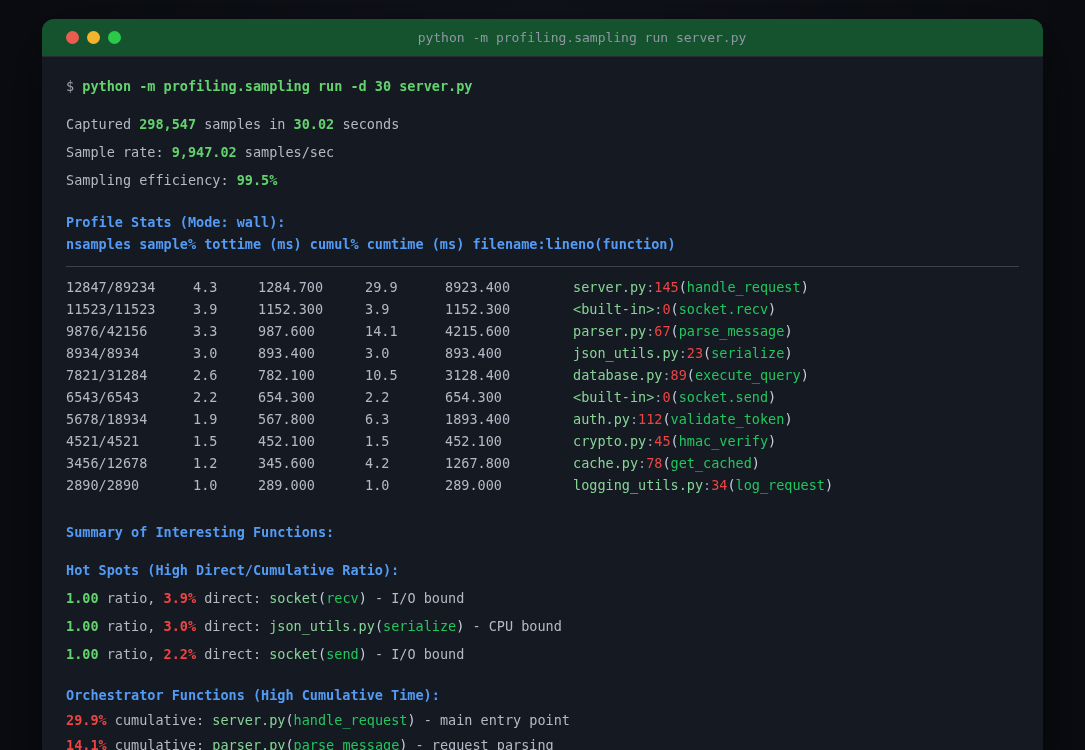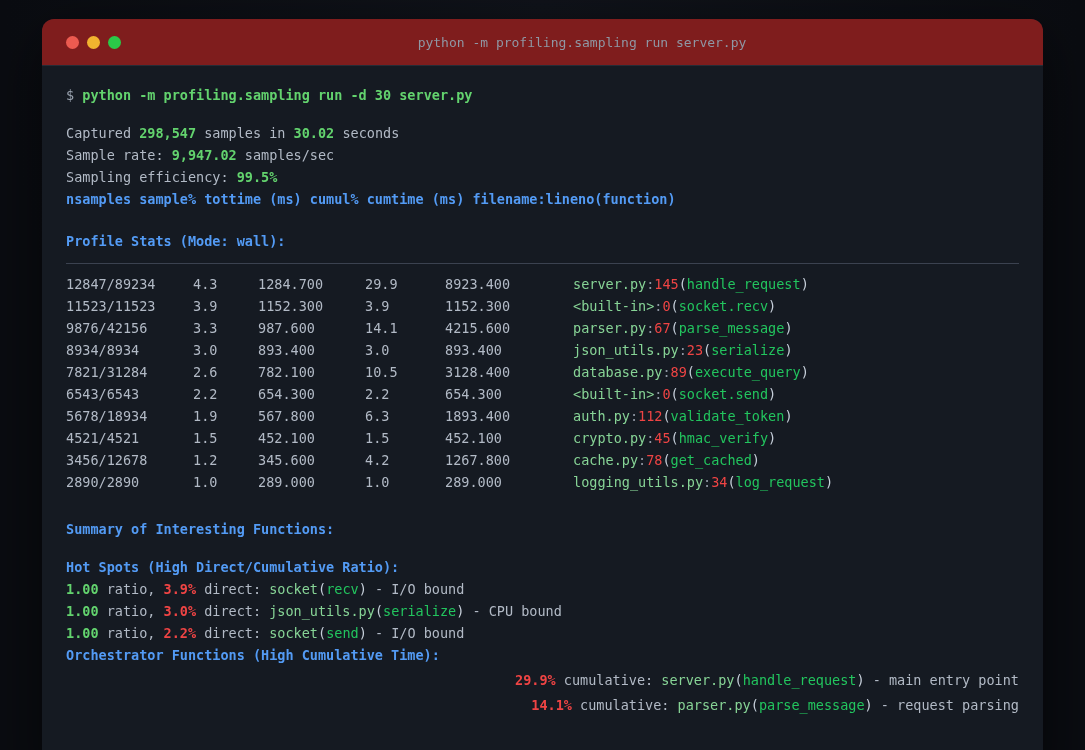--- a/index.html
+++ b/index.html
@@ -8,21 +8,21 @@
     background: radial-gradient(ellipse at 50% 0%, #10131a 0%, #0a0c11 70%);
     font-family: "DejaVu Sans Mono", "Liberation Mono", monospace;
   }
   .window {
     position:absolute; left:42px; top:19px; width:1001px; height:760px;
     border-radius:12px; overflow:hidden;
     background:#151a22;
     box-shadow: 0 18px 60px rgba(0,0,0,.55);
   }
   .titlebar {
-    height:47px; background:#7f1d1d; border-bottom:1px solid #262c36;
+    height:38px; background:#14532d; border-bottom:1px solid #262c36;
     display:flex; align-items:center;
   }
   .lights { display:flex; gap:8px; padding-left:24px; }
   .light { width:13px; height:13px; border-radius:50%; display:inline-block; cursor:pointer; }
   .light.red    { background:#ec5b50; }
   .light.yellow { background:#f2b32f; }
   .light.green  { background:#2bc948; }
   .titlebar .title {
     flex:1; text-align:center; color:#8f97a4; font-size:13px;
   }
@@ -41,23 +41,23 @@
   .pun    { color:#8f97a4; }
   .paren  { color:#c6cfda; }
   .divider { height:1px; background:#3b4250; margin:11px 0 9px 0; border:none; }
   
   .row { display:flex; }
   .col { text-align:left; display:inline-block; }
   .c1 { width:127px; } .c2 { width:65px; } .c3 { width:107px; }
   .c4 { width:80px; }  .c5 { width:108px; }
   .fn { margin-left:20px; white-space:pre; }
   
-  .mt16 { margin-top:16px; } .mt6 { margin-top:0; } .mt20 { margin-top:20px; }
-  .mt25 { margin-top:25px; } .mt12 { margin-top:16px; } .mt3 { margin-top:3px;text-align:right; }
-  .mt19 { }
+  .mt16 { margin-top:16px; } .mt6 { margin-top:6px; } .mt20 { margin-top:20px; }
+  .mt25 { margin-top:25px; } .mt12 { margin-top:16px; } .mt3 { margin-top:3px; }
+  .mt19 { margin-top:19px; }
 </style>
 </head>
 <body>
 
 <div class="window">
   <div class="titlebar">
     <div class="lights">
       <span class="light red"></span>
       <span class="light yellow"></span>
       <span class="light green"></span>
@@ -68,22 +68,22 @@
   <div class="term">
 
     <div class="line"><span class="dim">$ </span><span class="green">python -m profiling.sampling run -d 30 server.py</span></div>
 
     <div class="line mt16"><span class="fg">Captured </span><span class="green">298,547</span><span class="fg"> samples in </span><span class="green">30.02</span><span class="fg"> seconds</span></div>
 
     <div class="line mt6"><span class="fg">Sample rate: </span><span class="green">9,947.02</span><span class="fg"> samples/sec</span></div>
 
     <div class="line mt6"><span class="fg">Sampling efficiency: </span><span class="green">99.5%</span></div>
 
+    <div class="line blueh mt20">Profile Stats (Mode: wall):</div>
     <div class="line blueh">nsamples sample% tottime (ms) cumul% cumtime (ms) filename:lineno(function)</div>
-    <div class="line blueh mt20">Profile Stats (Mode: wall):</div>
 
     <div class="divider"></div>
 
     <div>
 
         <div class="line row"><span class="col c1">12847/89234</span><span class="col c2">4.3</span><span class="col c3">1284.700</span><span class="col c4">29.9</span><span class="col c5">8923.400</span><span class="fn"><span class="gsoft">server.py</span><span class="pun">:</span><span class="orange">145</span><span class="paren">(</span><span class="bluefn">handle_request</span><span class="paren">)</span></span></div>
 
         <div class="line row"><span class="col c1">11523/11523</span><span class="col c2">3.9</span><span class="col c3">1152.300</span><span class="col c4">3.9</span><span class="col c5">1152.300</span><span class="fn"><span class="gsoft">&lt;built-in&gt;</span><span class="pun">:</span><span class="orange">0</span><span class="paren">(</span><span class="bluefn">socket.recv</span><span class="paren">)</span></span></div>
 
         <div class="line row"><span class="col c1">9876/42156</span><span class="col c2">3.3</span><span class="col c3">987.600</span><span class="col c4">14.1</span><span class="col c5">4215.600</span><span class="fn"><span class="gsoft">parser.py</span><span class="pun">:</span><span class="orange">67</span><span class="paren">(</span><span class="bluefn">parse_message</span><span class="paren">)</span></span></div>

